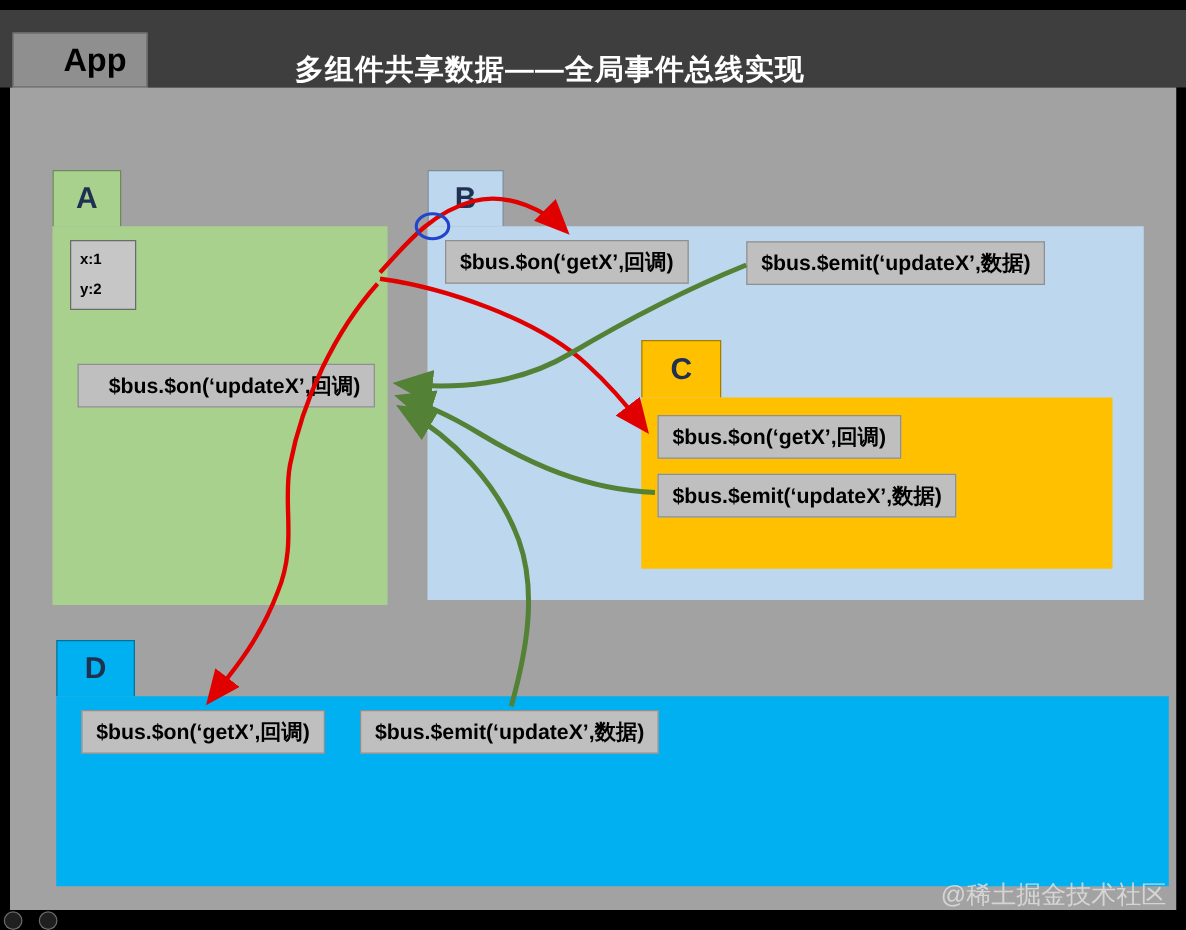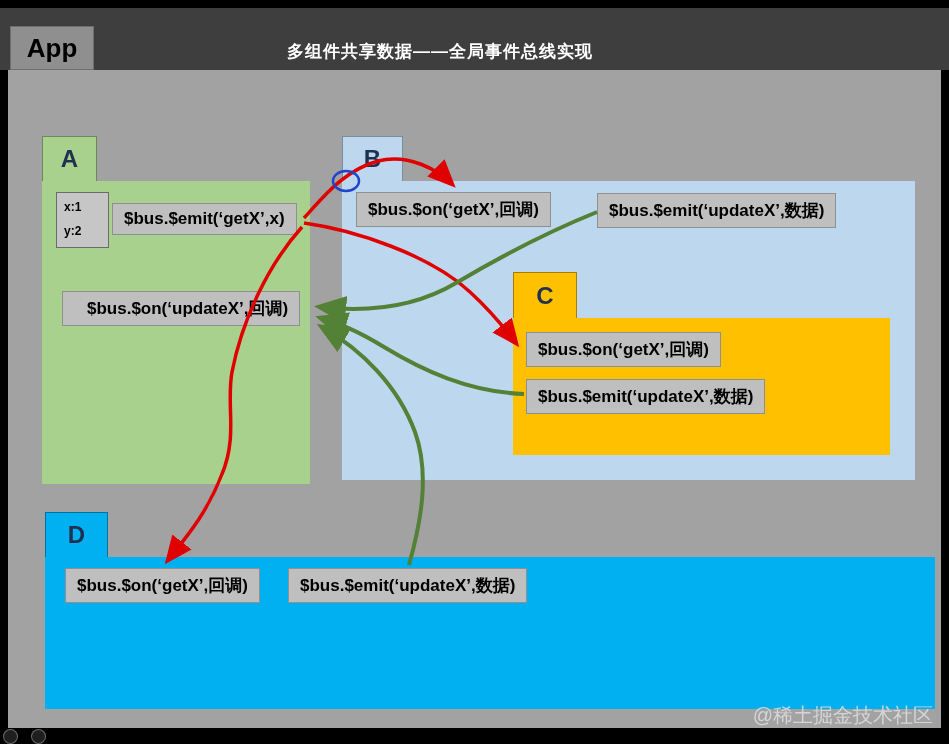--- a/index.html
+++ b/index.html
@@ -7,24 +7,25 @@
     position:relative; width:949px; height:744px; background:#000;
     overflow:hidden; font-family:"Liberation Sans", sans-serif;
   }
   
   .titlebar { position:absolute; left:0; top:8px; width:949px; height:62px; background:#3e3e3e; }
   .app-tab {
     position:absolute; left:10px; top:26px; width:84px; height:44px;
     background:#8f8f8f; color:#000; font-weight:bold; font-size:26px;
     display:flex; align-items:center; justify-content:center;
     box-shadow: inset 0 0 0 1px #6e6e6e;
+    padding-left: 24px;
   }
   .page-title {
     position:absolute; left:0; top:32px; width:880px; text-align:center;
-    color:#fff; font-size:17px; font-weight:bold; letter-spacing:1px;
+    color:#fff; font-size:23px; font-weight:bold; letter-spacing:1px;
   }
   
   .app-panel { position:absolute; left:8px; top:70px; width:933px; height:658px; background:#a2a2a2; }
 
   
   .comp-body { position:absolute; }
   .comp-tab {
     position:absolute; font-weight:bold; font-size:24px; color:#1f3050;
     display:flex; align-items:center; justify-content:center;
     border:1px solid rgba(0,0,0,0.35); border-bottom:none; box-sizing:border-box;
@@ -86,21 +87,20 @@
   <div class="app-tab">App</div>
 
   <div class="app-panel"></div>
 
   <div class="comp-tab a-tab">A</div>
   <div class="comp-body a-body"></div>
   <div class="state-box">
     <span>x:1</span>
     <span>y:2</span>
   </div>
-  <div class="lbl a-emit">$bus.$emit(‘getX’,x)</div>
   <div class="lbl a-on">$bus.$on(‘updateX’,回调)</div>
 
   <div class="comp-tab b-tab">B</div>
   <div class="comp-body b-body"></div>
   <div class="lbl b-on">$bus.$on(‘getX’,回调)</div>
   <div class="lbl b-emit">$bus.$emit(‘updateX’,数据)</div>
 
   <div class="comp-tab c-tab">C</div>
   <div class="comp-body c-body"></div>
   <div class="lbl c-on">$bus.$on(‘getX’,回调)</div>

